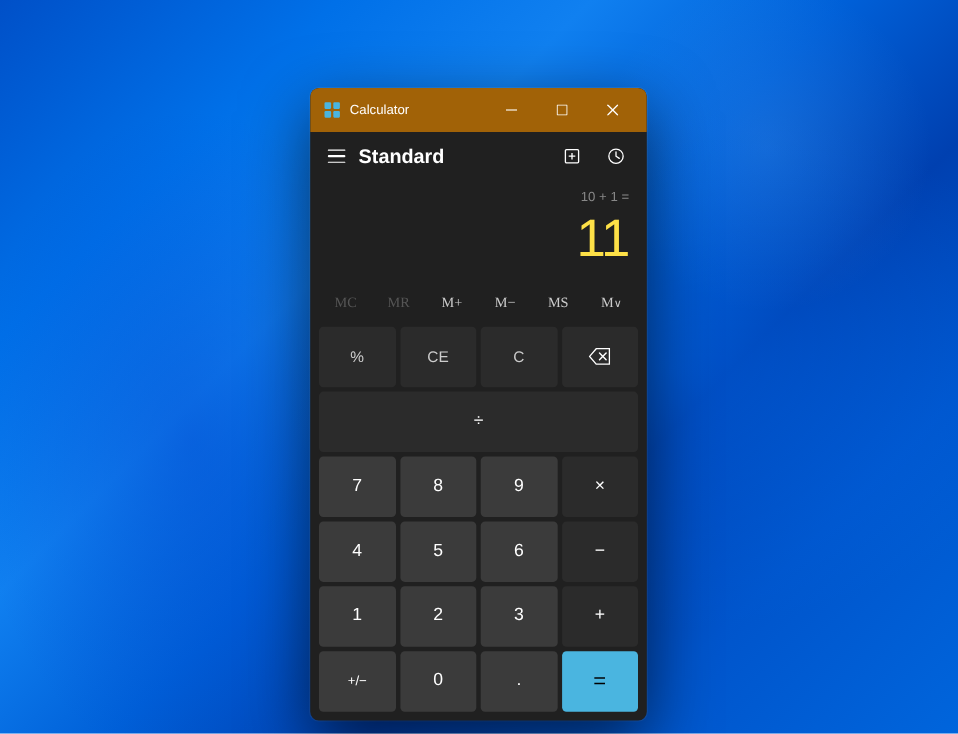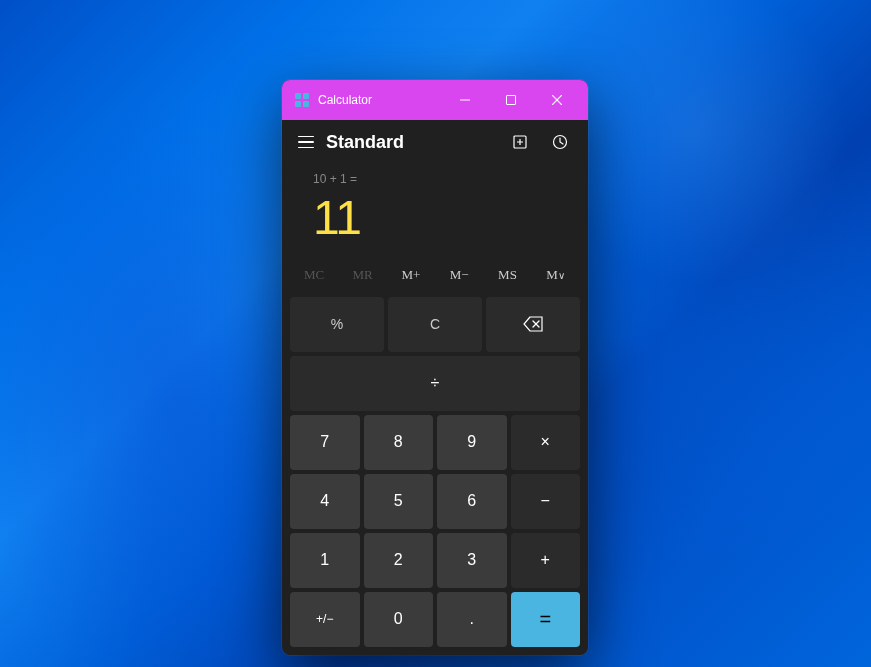--- a/index.html
+++ b/index.html
@@ -44,21 +44,21 @@
       flex-direction: column;
       overflow: hidden;
     }
 
     
     .title-bar {
       display: flex;
       align-items: center;
       height: 40px;
       padding: 0 8px 0 12px;
-      background: #d946ef;
+      background: #a16207;
       flex-shrink: 0;
     }
     .title-bar-icon {
       width: 16px;
       height: 16px;
       margin-right: 8px;
       flex-shrink: 0;
     }
     .title-bar-title {
       flex: 1;
@@ -137,21 +137,21 @@
       justify-content: center;
       cursor: pointer;
       border-radius: 4px;
       color: #ffffff;
       font-size: 14px;
     }
 
     
     .calc-display {
       padding: 8px 16px 12px 31px;
-      text-align: left;
+      text-align: right;
       flex-shrink: 0;
     }
     .display-expression {
       font-size: 12px;
       color: #888888;
       min-height: 18px;
       margin-bottom: 2px;
     }
     .display-value {
       font-size: 48px;
@@ -306,20 +306,21 @@
       <button class="mem-btn">M+</button>
       <button class="mem-btn">M−</button>
       <button class="mem-btn">MS</button>
       <button class="mem-btn">M<span style="font-size:10px">∨</span></button>
     </div>
 
     <div class="keypad">
 
       <div class="key-row">
         <button class="key key-dark">%</button>
+        <button class="key key-dark">CE</button>
         <button class="key key-dark">C</button>
         <button class="key key-backspace">
           <svg width="20" height="16" viewBox="0 0 20 16" fill="none">
             <path d="M7 1L1 8L7 15H19V1H7Z" stroke="white" stroke-width="1.2" fill="none"></path>
             <line x1="10" y1="5" x2="16" y2="11" stroke="white" stroke-width="1.3" stroke-linecap="round"></line>
             <line x1="16" y1="5" x2="10" y2="11" stroke="white" stroke-width="1.3" stroke-linecap="round"></line>
           </svg>
         </button>
       </div>
 

